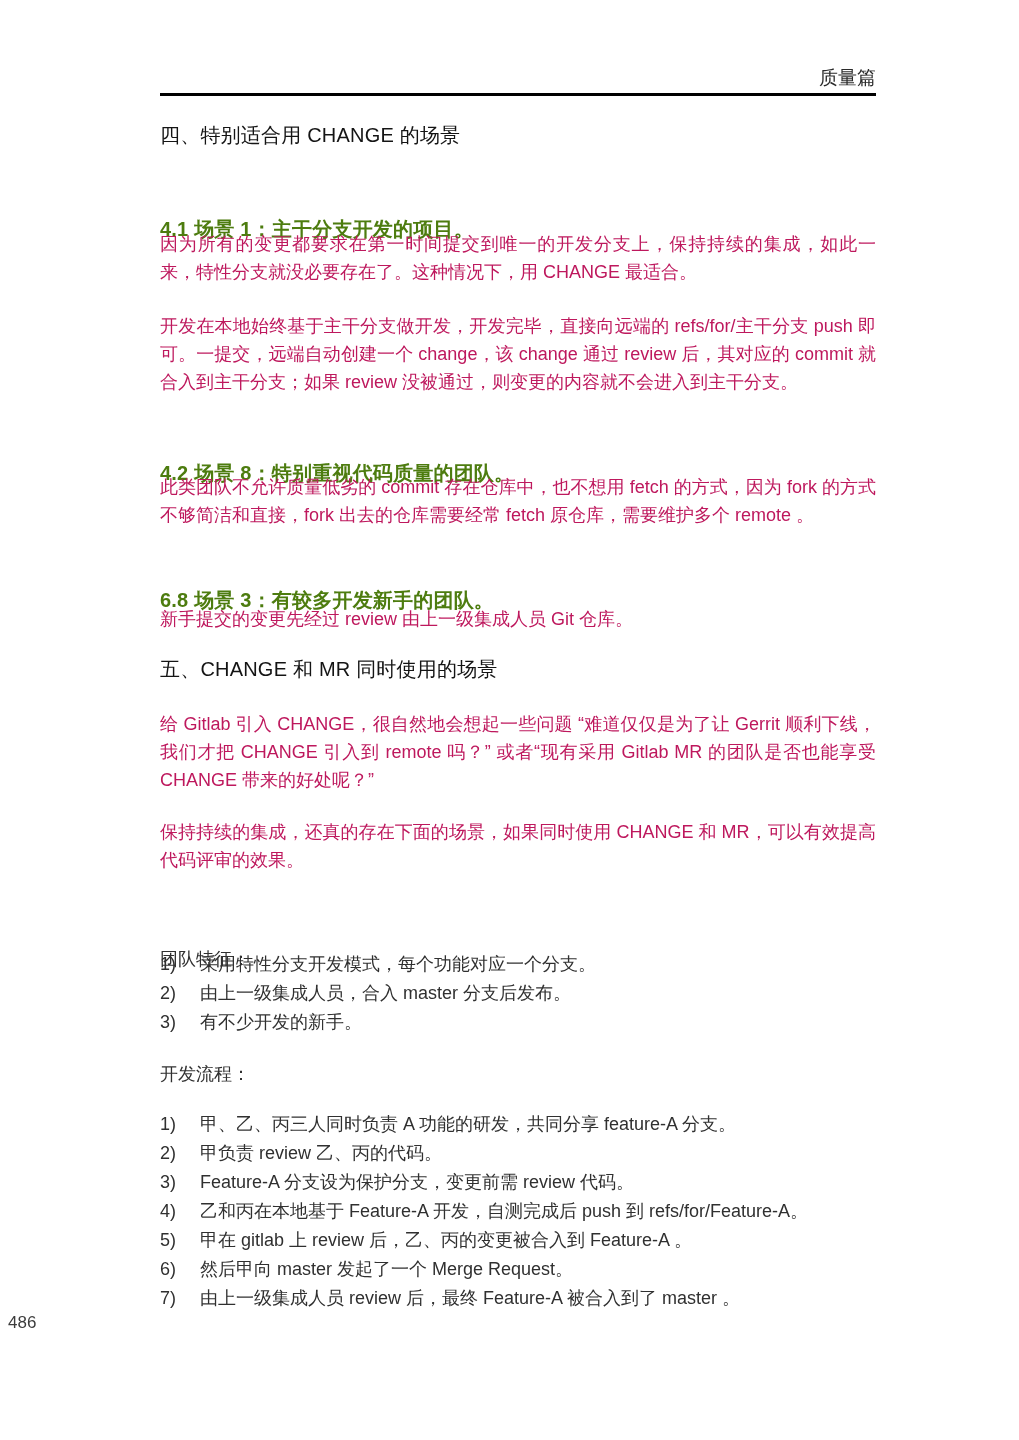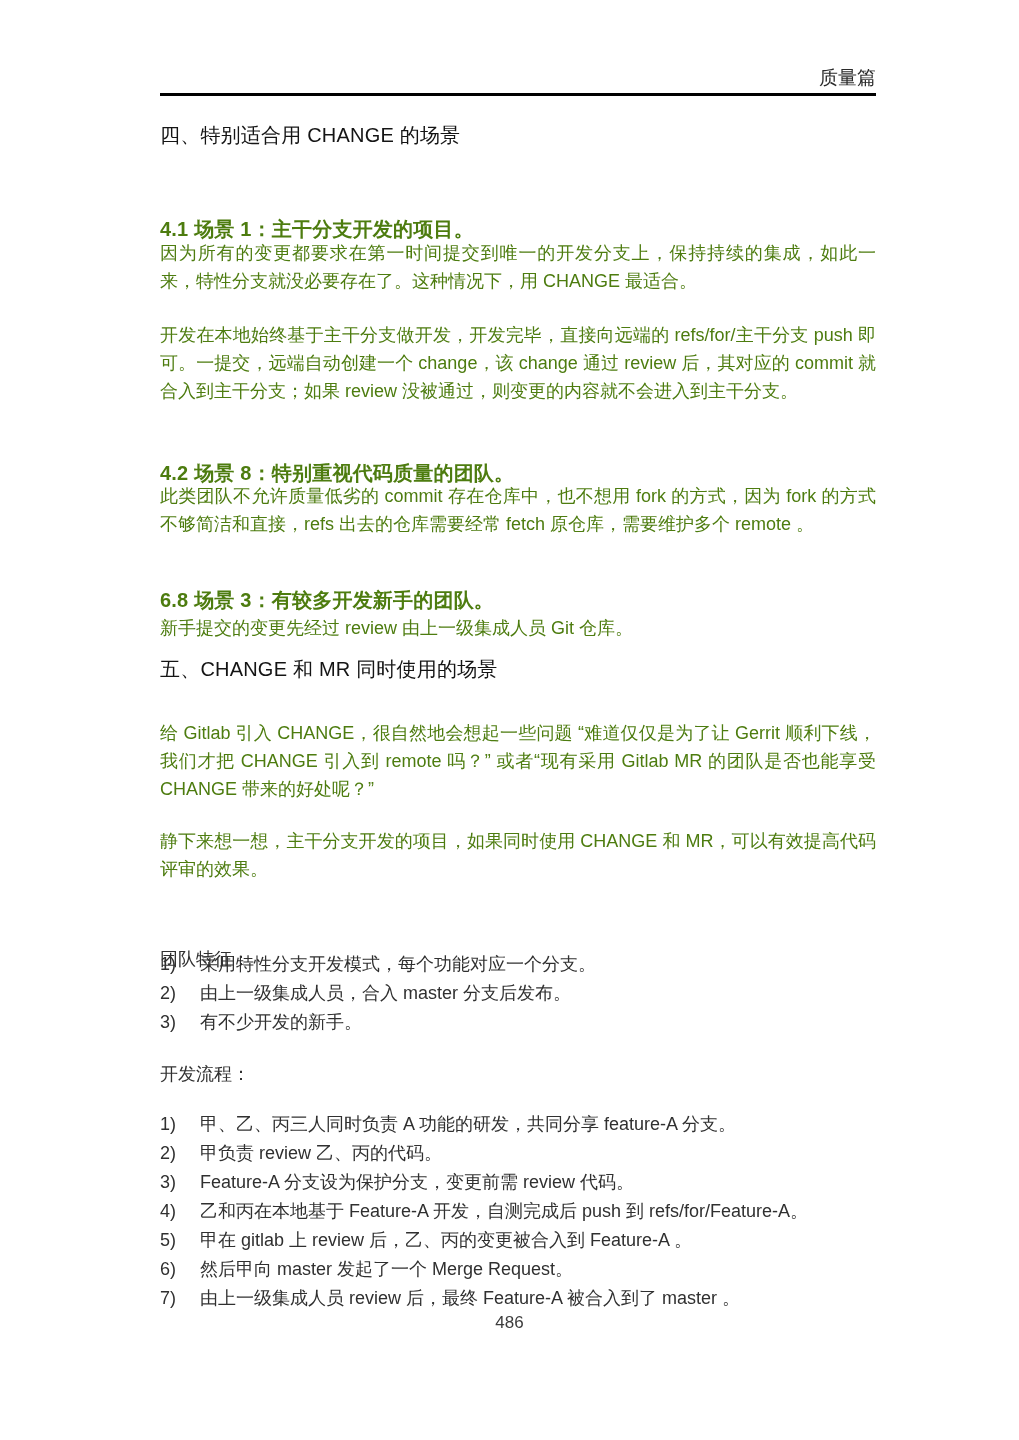--- a/index.html
+++ b/index.html
@@ -23,30 +23,30 @@
   .h1 {
     font-weight:normal; font-size:20px; line-height:24px; color:#141414;
     letter-spacing:0.2px;
   }
   .h2 {
     font-weight:bold; font-size:20px; line-height:24px; color:#4d7c0f;
     letter-spacing:0.2px;
     margin-top:36px;
   }
   .p {
-    font-size:18px; line-height:28px; text-align:justify; color:#4d7c0f;margin-top:9px;
+    font-size:18px; line-height:28px; text-align:justify; color:#be185d;
   }
   .label { font-size:18px; line-height:28px; color:#303030; }
   .list {}
   .li { display:flex; font-size:18px; line-height:29px; color:#303030; }
   .li-num { flex:none; width:40px; }
   .li-text { flex:1; text-align:justify; }
   .pagenum {
     position:absolute; top:1312px; left:0; right:0;
-    text-align:center; font-size:17px; line-height:22px; color:#3c3c3c;
+    text-align:left; font-size:17px; line-height:22px; color:#3c3c3c;
   }
 </style>
 </head>
 <body>
 
 <div class="page">
   <div class="content">
 
     <div class="hdr">质量篇</div>
     <div class="rule"></div>
@@ -54,31 +54,31 @@
     <div class="abs h1" style="top:123px">四、特别适合用 CHANGE 的场景</div>
 
     <div class="abs h2" style="top:181px">4.1 场景 1：主干分支开发的项目。</div>
 
     <div class="abs p" style="top:230px">因为所有的变更都要求在第一时间提交到唯一的开发分支上，保持持续的集成，如此一来，特性分支就没必要存在了。这种情况下，用 CHANGE 最适合。</div>
 
     <div class="abs p" style="top:312px">开发在本地始终基于主干分支做开发，开发完毕，直接向远端的 refs/for/主干分支 push 即可。一提交，远端自动创建一个 change，该 change 通过 review 后，其对应的 commit 就合入到主干分支；如果 review 没被通过，则变更的内容就不会进入到主干分支。</div>
 
     <div class="abs h2" style="top:425px">4.2 场景 8：特别重视代码质量的团队。</div>
 
-    <div class="abs p" style="top:473px">此类团队不允许质量低劣的 commit 存在仓库中，也不想用 fork 的方式，因为 fork 的方式不够简洁和直接，refs 出去的仓库需要经常 fetch 原仓库，需要维护多个 remote 。</div>
+    <div class="abs p" style="top:473px">此类团队不允许质量低劣的 commit 存在仓库中，也不想用 fetch 的方式，因为 fork 的方式不够简洁和直接，fork 出去的仓库需要经常 fetch 原仓库，需要维护多个 remote 。</div>
 
     <div class="abs h2" style="top:552px">6.8 场景 3：有较多开发新手的团队。</div>
 
     <div class="abs p" style="top:605px">新手提交的变更先经过 review 由上一级集成人员 Git 仓库。</div>
 
     <div class="abs h1" style="top:657px">五、CHANGE 和 MR 同时使用的场景</div>
 
     <div class="abs p" style="top:710px">给 Gitlab 引入 CHANGE，很自然地会想起一些问题 “难道仅仅是为了让 Gerrit 顺利下线，我们才把 CHANGE 引入到 remote 吗？” 或者“现有采用 Gitlab MR 的团队是否也能享受 CHANGE 带来的好处呢？”</div>
 
-    <div class="abs p" style="top:818px">静下来想一想，主干分支开发的项目，如果同时使用 CHANGE 和 MR，可以有效提高代码评审的效果。</div>
+    <div class="abs p" style="top:818px">保持持续的集成，还真的存在下面的场景，如果同时使用 CHANGE 和 MR，可以有效提高代码评审的效果。</div>
 
     <div class="abs label" style="top:945px">团队特征：</div>
 
     <div class="abs list" style="top:950px">
       <div class="li">
         <span class="li-num">1)</span>
         <span class="li-text">采用特性分支开发模式，每个功能对应一个分支。</span>
       </div>
       <div class="li">
         <span class="li-num">2)</span>

